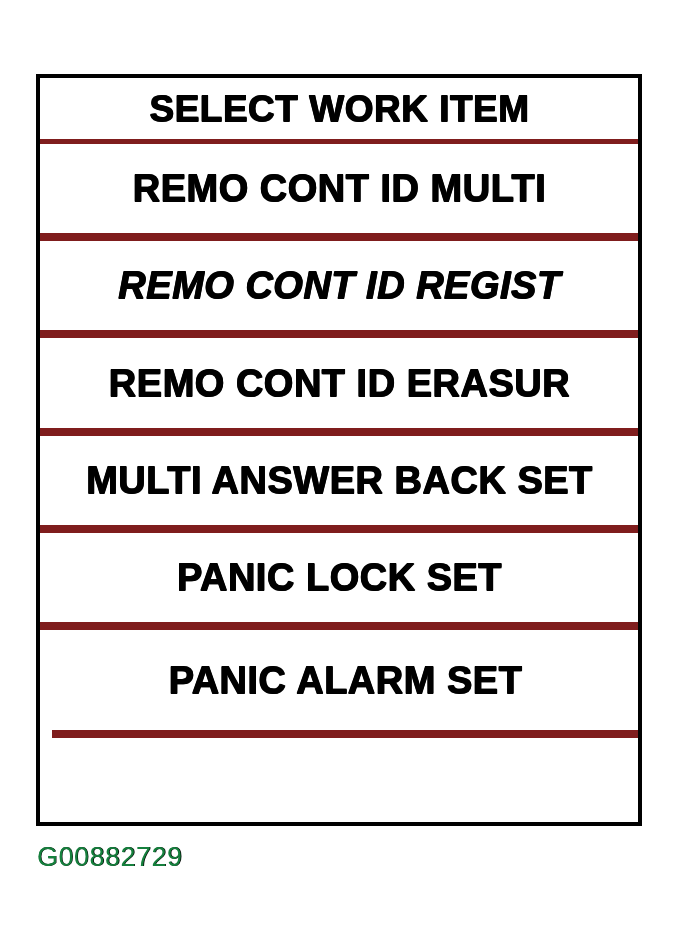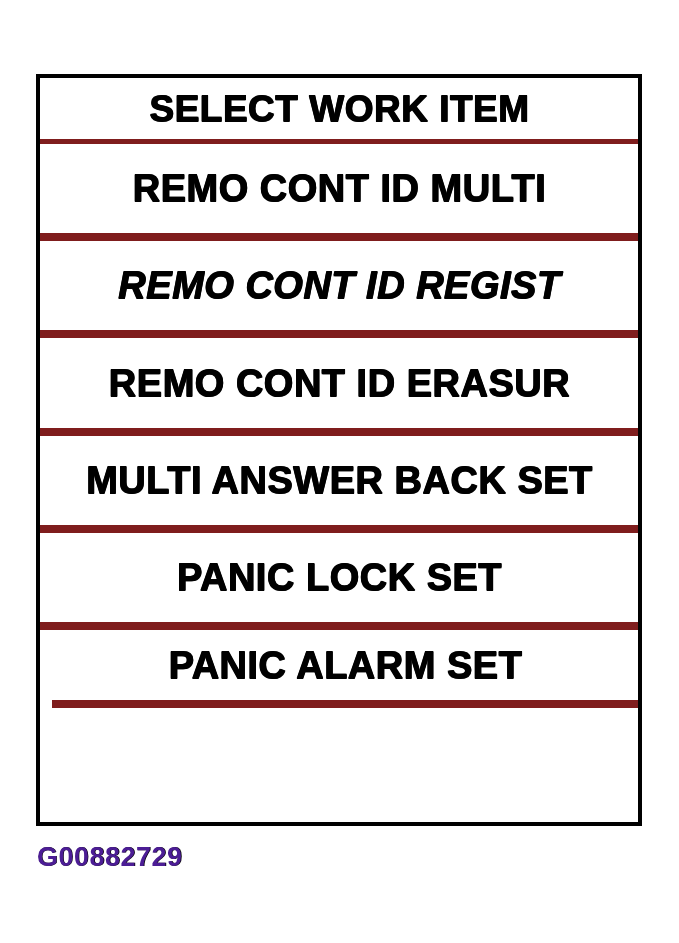--- a/index.html
+++ b/index.html
@@ -43,30 +43,30 @@
     
     text-shadow: 1px 0 0 #000000, 0 1px 0 #000000, 1px 1px 0 #000000;
   }
   .row-title  { height: 66px; border-bottom-width: 5px; }
   .row-title .row-label { font-size: 37px; }
   .row-i0 { height: 97px; }
   .row-i1 { height: 97px; font-style: italic; }
   .row-i2 { height: 98px; }
   .row-i3 { height: 97px; }
   .row-i4 { height: 97px; }
-  .row-i5 { height: 78px; margin-left: 12px; }
+  .row-i5 { height: 108px; margin-left: 12px; }
   .row-empty { height: 94px; border-bottom: none; }
   .figure-id {
     position: absolute;
     left: 37px;
     top: 842px;
     font-size: 27px;
-    font-weight: bold;
+    font-weight: normal;
     letter-spacing: 0.5px;
-    color: #4c1d95;
+    color: #15803d;
     text-shadow: 0.6px 0 0 #000000;
     white-space: nowrap;
   }
 </style>
 </head>
 <body>
 
 <div class="page">
 
   <div class="menu-table">

